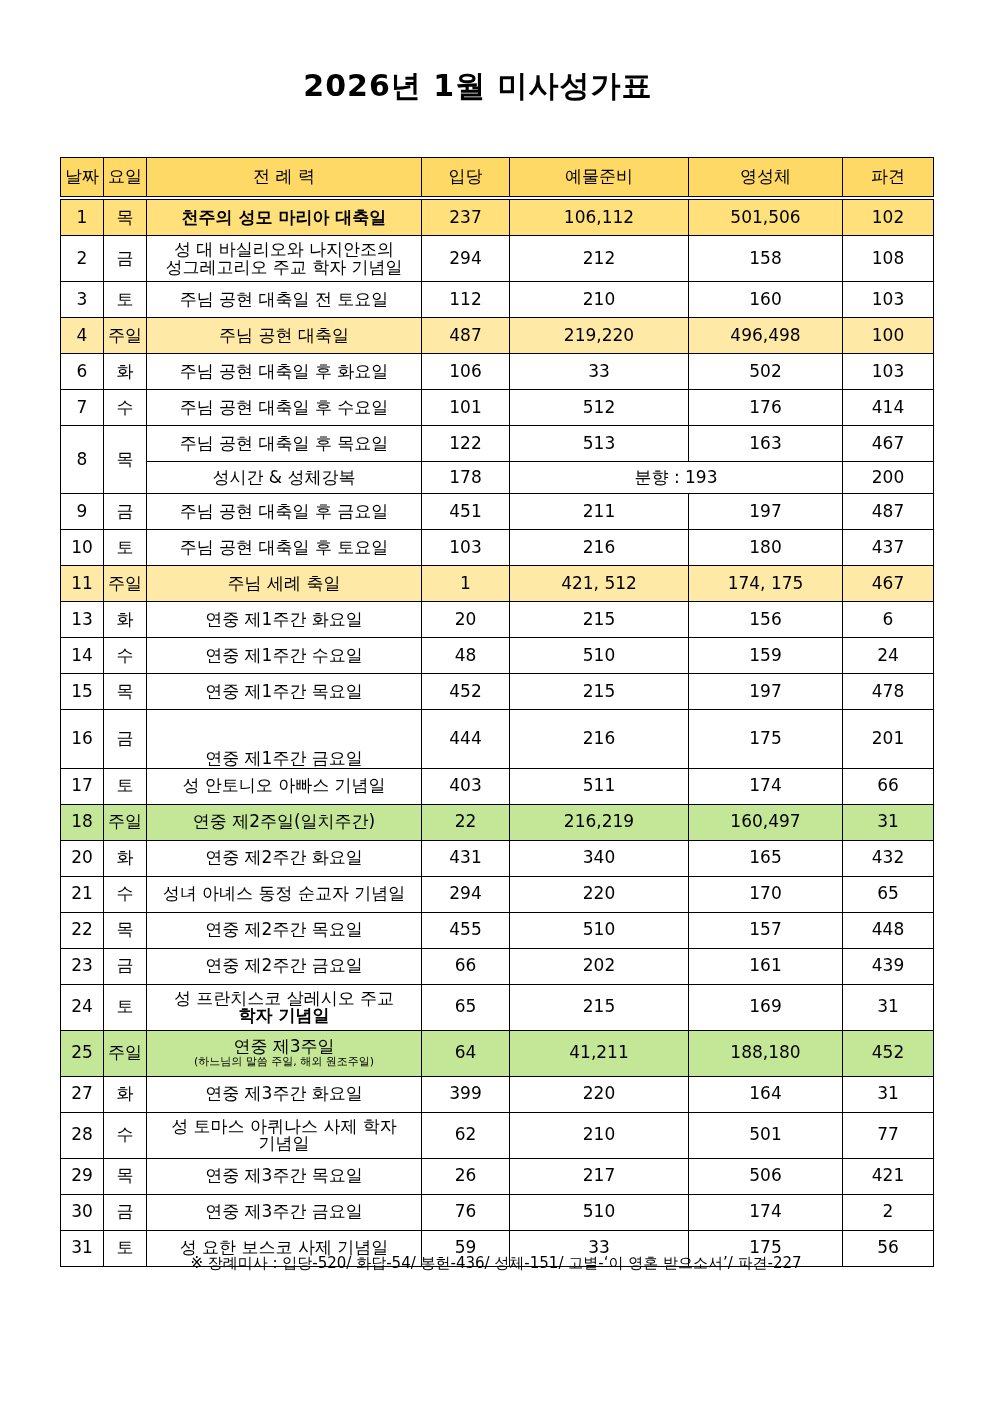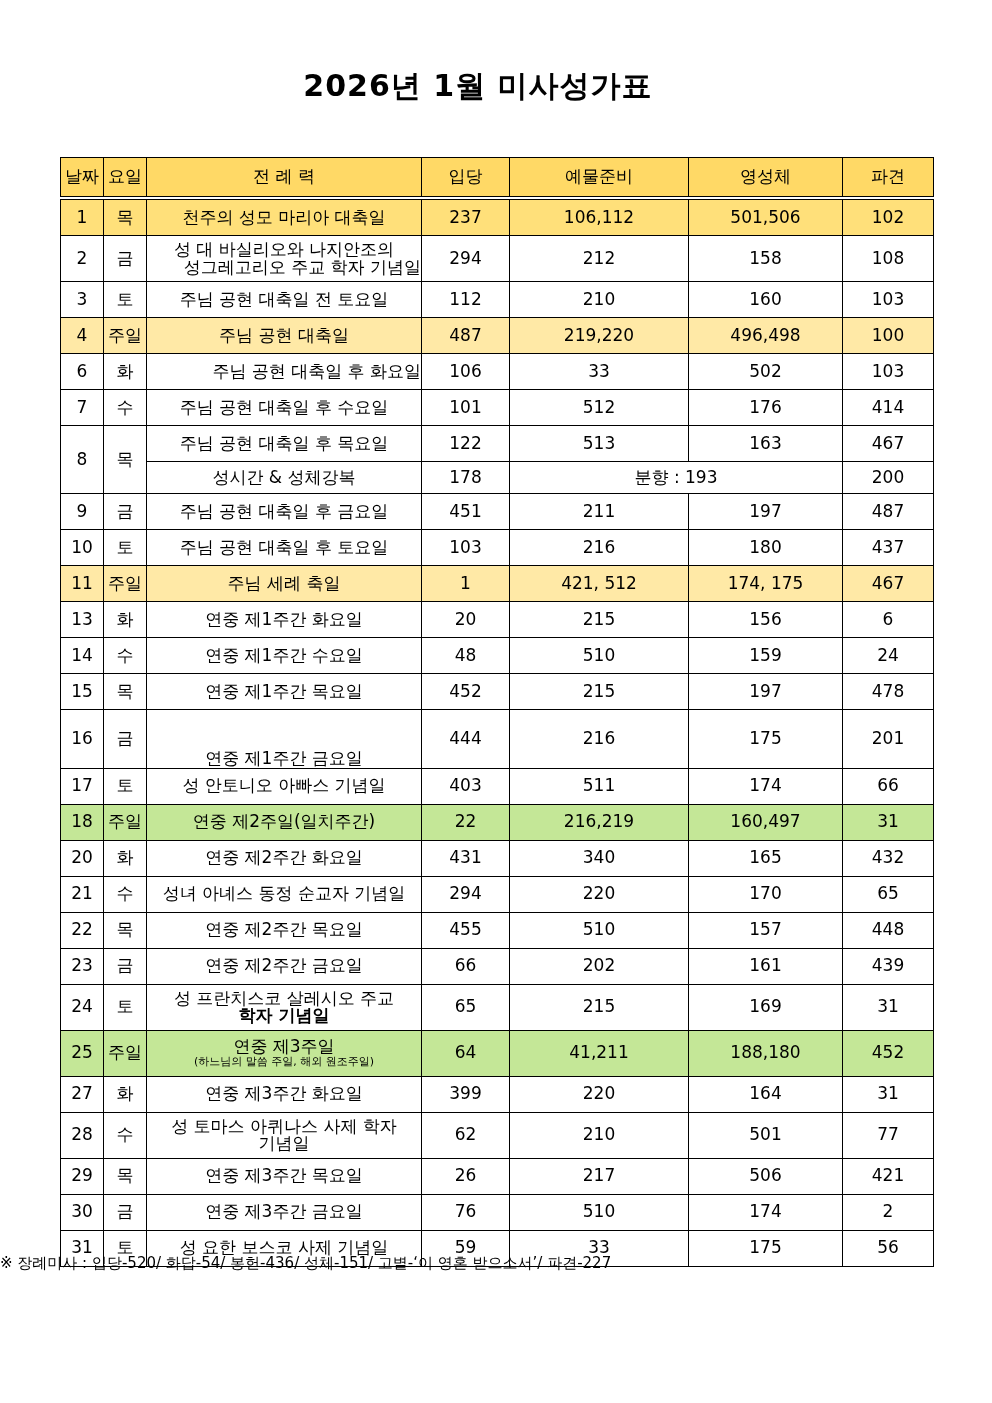--- a/index.html
+++ b/index.html
@@ -10,21 +10,21 @@
   table.schedule th { height: 38px; background: var(--hdr); }
   table.schedule thead tr { border-bottom: 4px double #000; padding-left: 48px; }
   table.schedule thead th { border-bottom: 4px double #000; }
   tr.r1 td { height: 35px; }
   tr.r2 td { height: 45px; }
   tr.sub td { height: 31px; }
   .feast-gold td { background: var(--gold); }
   .feast-yellow td { background: var(--yellow); }
   .feast-green td { background: var(--green); }
   .note { display: block; font-size: 11px; line-height: 1.1; }
-  .footer { position: absolute; top: 1254px; left: 0; width: 992px; text-align: left; font-size: 15px; }
+  .footer { position: absolute; top: 1254px; left: 0; width: 992px; text-align: center; font-size: 15px; }
 </style>
 </head>
 <body>
 
 <div class="title">2026년 1월 미사성가표</div>
 
 <table class="schedule">
   <colgroup>
     <col style="width:43px">
       <col style="width:43px">
@@ -43,33 +43,33 @@
       <th>예물준비</th>
       <th>영성체</th>
       <th>파견</th>
     </tr>
   </thead>
   <tbody id="tbody">
       <tr class="r1 feast-gold">
         <td>1</td>
         <td>목</td>
         <td>
-          <span style="display: block;">천주의 성모 마리아 대축일</span>
+          <span style="display: block; font-weight: bold;">천주의 성모 마리아 대축일</span>
         </td>
         <td>237</td>
         <td>106,112</td>
         <td>501,506</td>
         <td>102</td>
       </tr>
       <tr class="r2">
         <td>2</td>
         <td>금</td>
         <td>
           <span style="display: block;">성 대 바실리오와 나지안조의</span>
-          <span style="display: block; text-align: right;">성그레고리오 주교 학자 기념일</span>
+          <span style="display: block;">성그레고리오 주교 학자 기념일</span>
         </td>
         <td>294</td>
         <td>212</td>
         <td>158</td>
         <td>108</td>
       </tr>
       <tr class="r1">
         <td>3</td>
         <td>토</td>
         <td>
@@ -88,21 +88,21 @@
         </td>
         <td>487</td>
         <td>219,220</td>
         <td>496,498</td>
         <td>100</td>
       </tr>
       <tr class="r1">
         <td>6</td>
         <td>화</td>
         <td>
-          <span style="display: block; text-align: right;">주님 공현 대축일 후 화요일</span>
+          <span style="display: block;">주님 공현 대축일 후 화요일</span>
         </td>
         <td>106</td>
         <td>33</td>
         <td>502</td>
         <td>103</td>
       </tr>
       <tr class="r1">
         <td>7</td>
         <td>수</td>
         <td>

